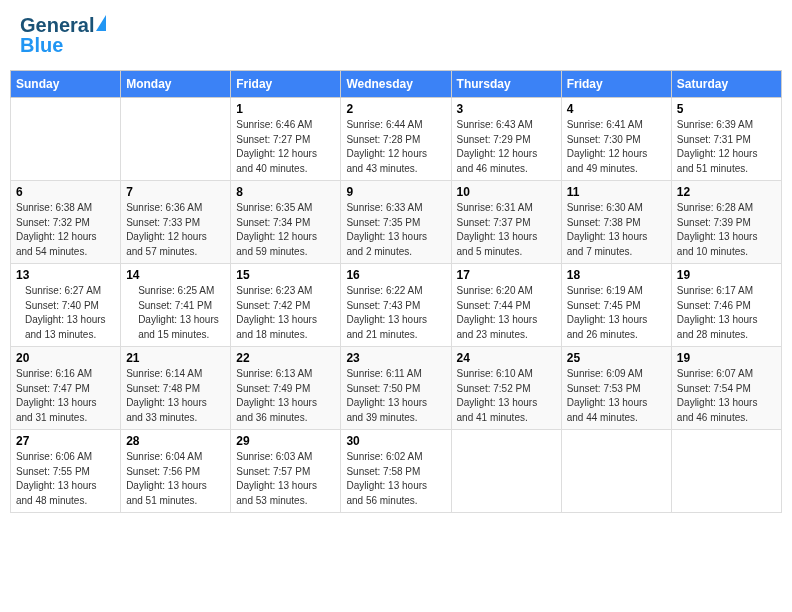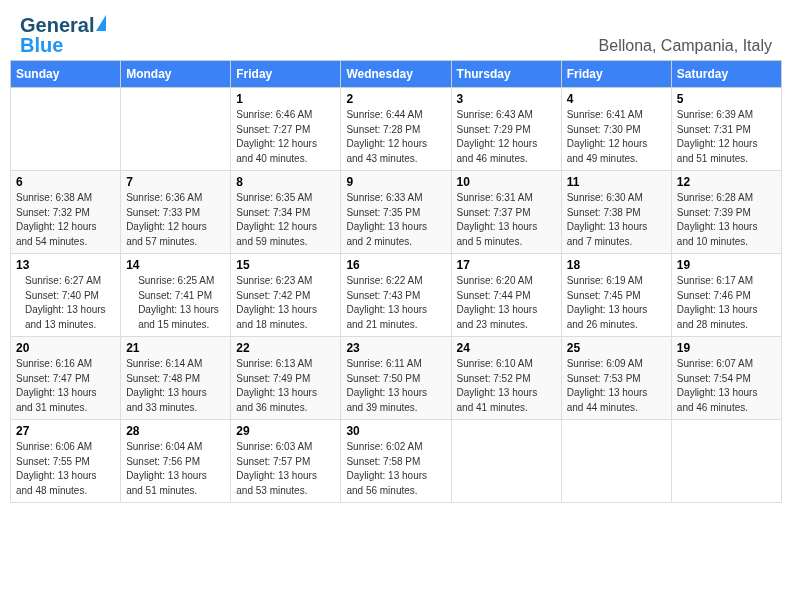--- a/index.html
+++ b/index.html
@@ -6,22 +6,22 @@
     body {
       font-family: Arial, sans-serif;
       background: #fff;
       width: 792px;
       min-height: 612px;
       padding: 10px;
     }
     .header {
       display: flex;
       justify-content: space-between;
-      align-items: flex-end;
-      margin-bottom: 0;
+      align-items: flex-start;
+      margin-bottom: 10px;
       padding: 5px 10px;
     }
     .title-area {
       text-align: right;
     }
     .month-title {
       font-size: 36px;
       font-weight: bold;
       color: #333;
     }
@@ -106,21 +106,20 @@
   <div class="gb-logo">
     <div class="gb-line1">
       <span class="gb-general">General</span>
       <span class="gb-triangle"></span>
     </div>
     <div>
       <span class="gb-blue">Blue</span>
     </div>
   </div>
   <div class="title-area">
-    <div class="location-title">Bellona, Campania, Italy</div>
   </div>
 </div>
 
 <table class="calendar">
   <thead>
     <tr>
     <th>Sunday</th>
         <th>Monday</th>
         <th>Friday</th>
         <th>Wednesday</th>

